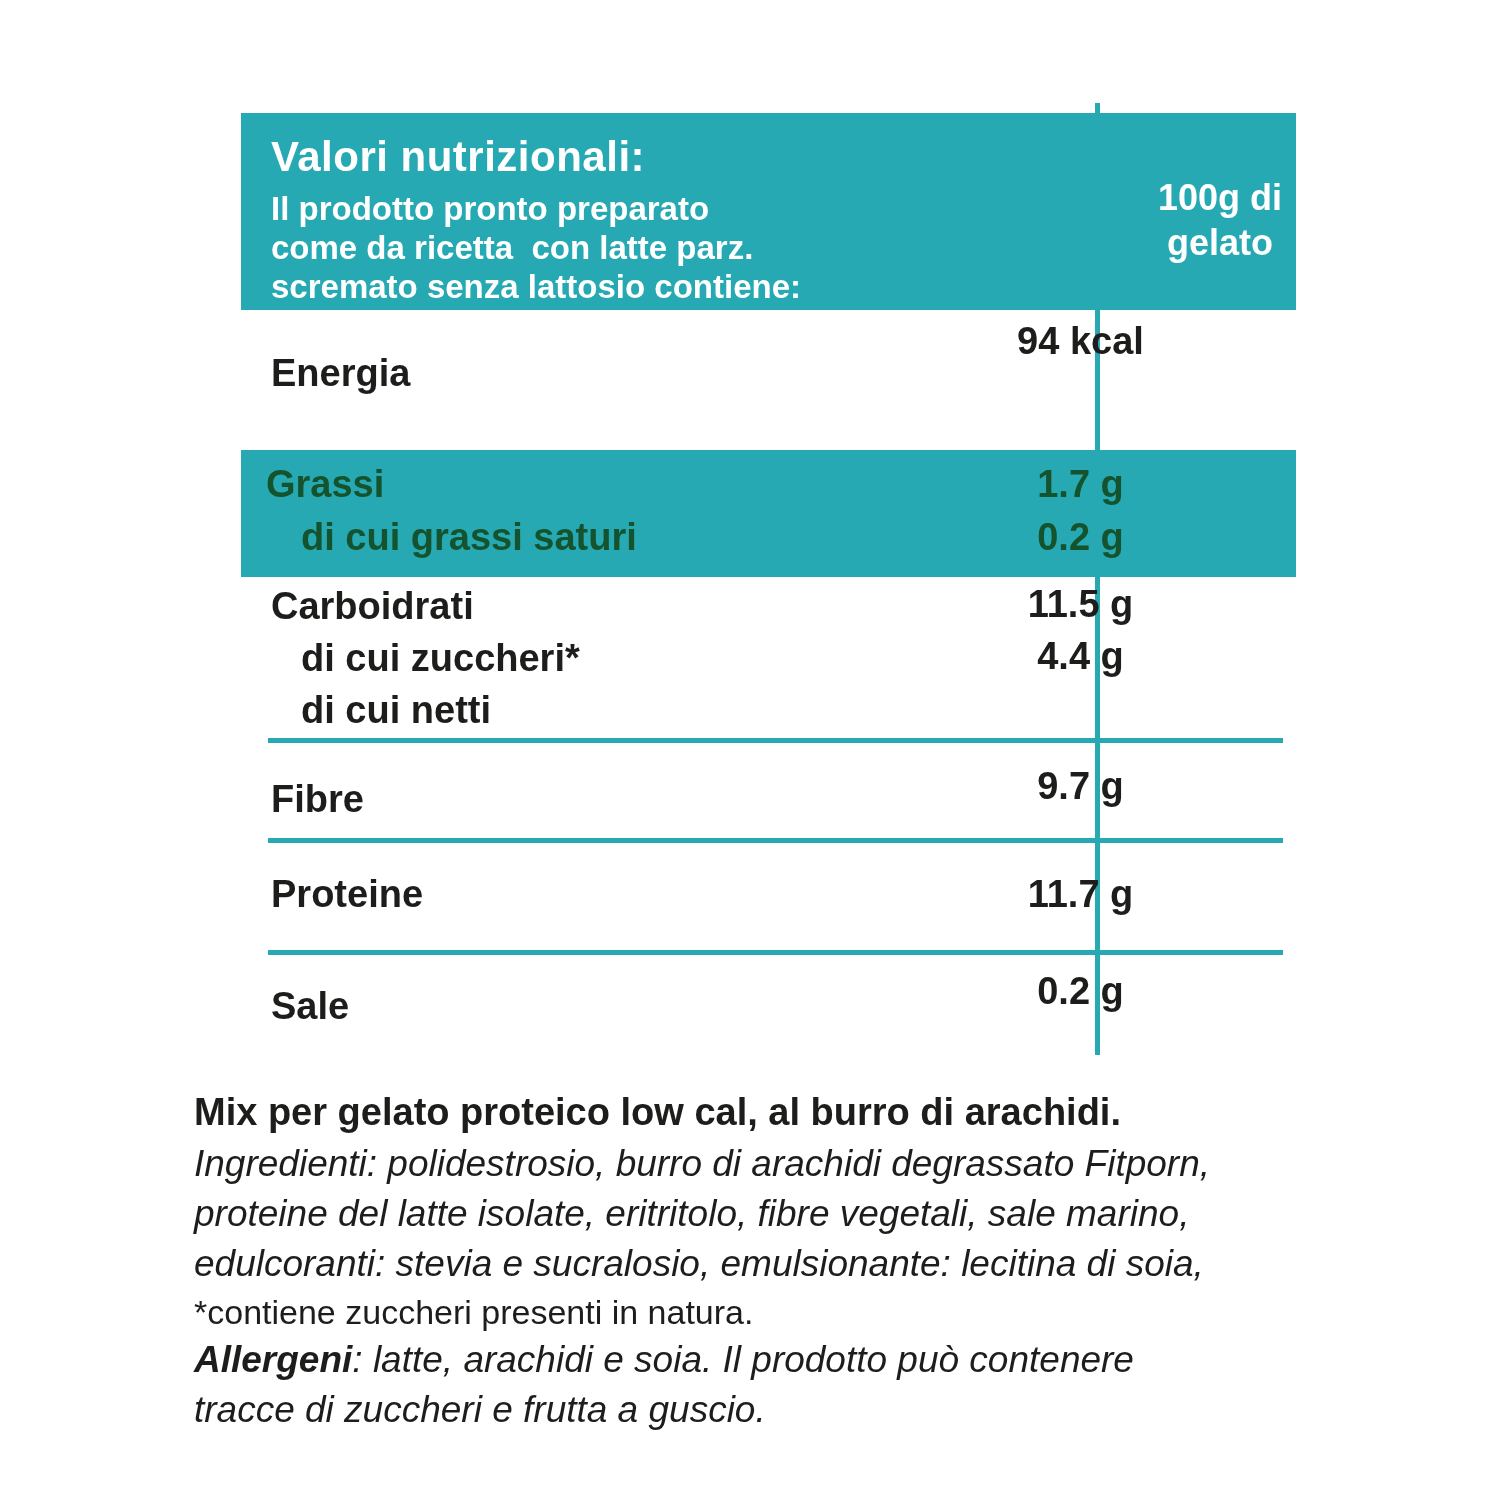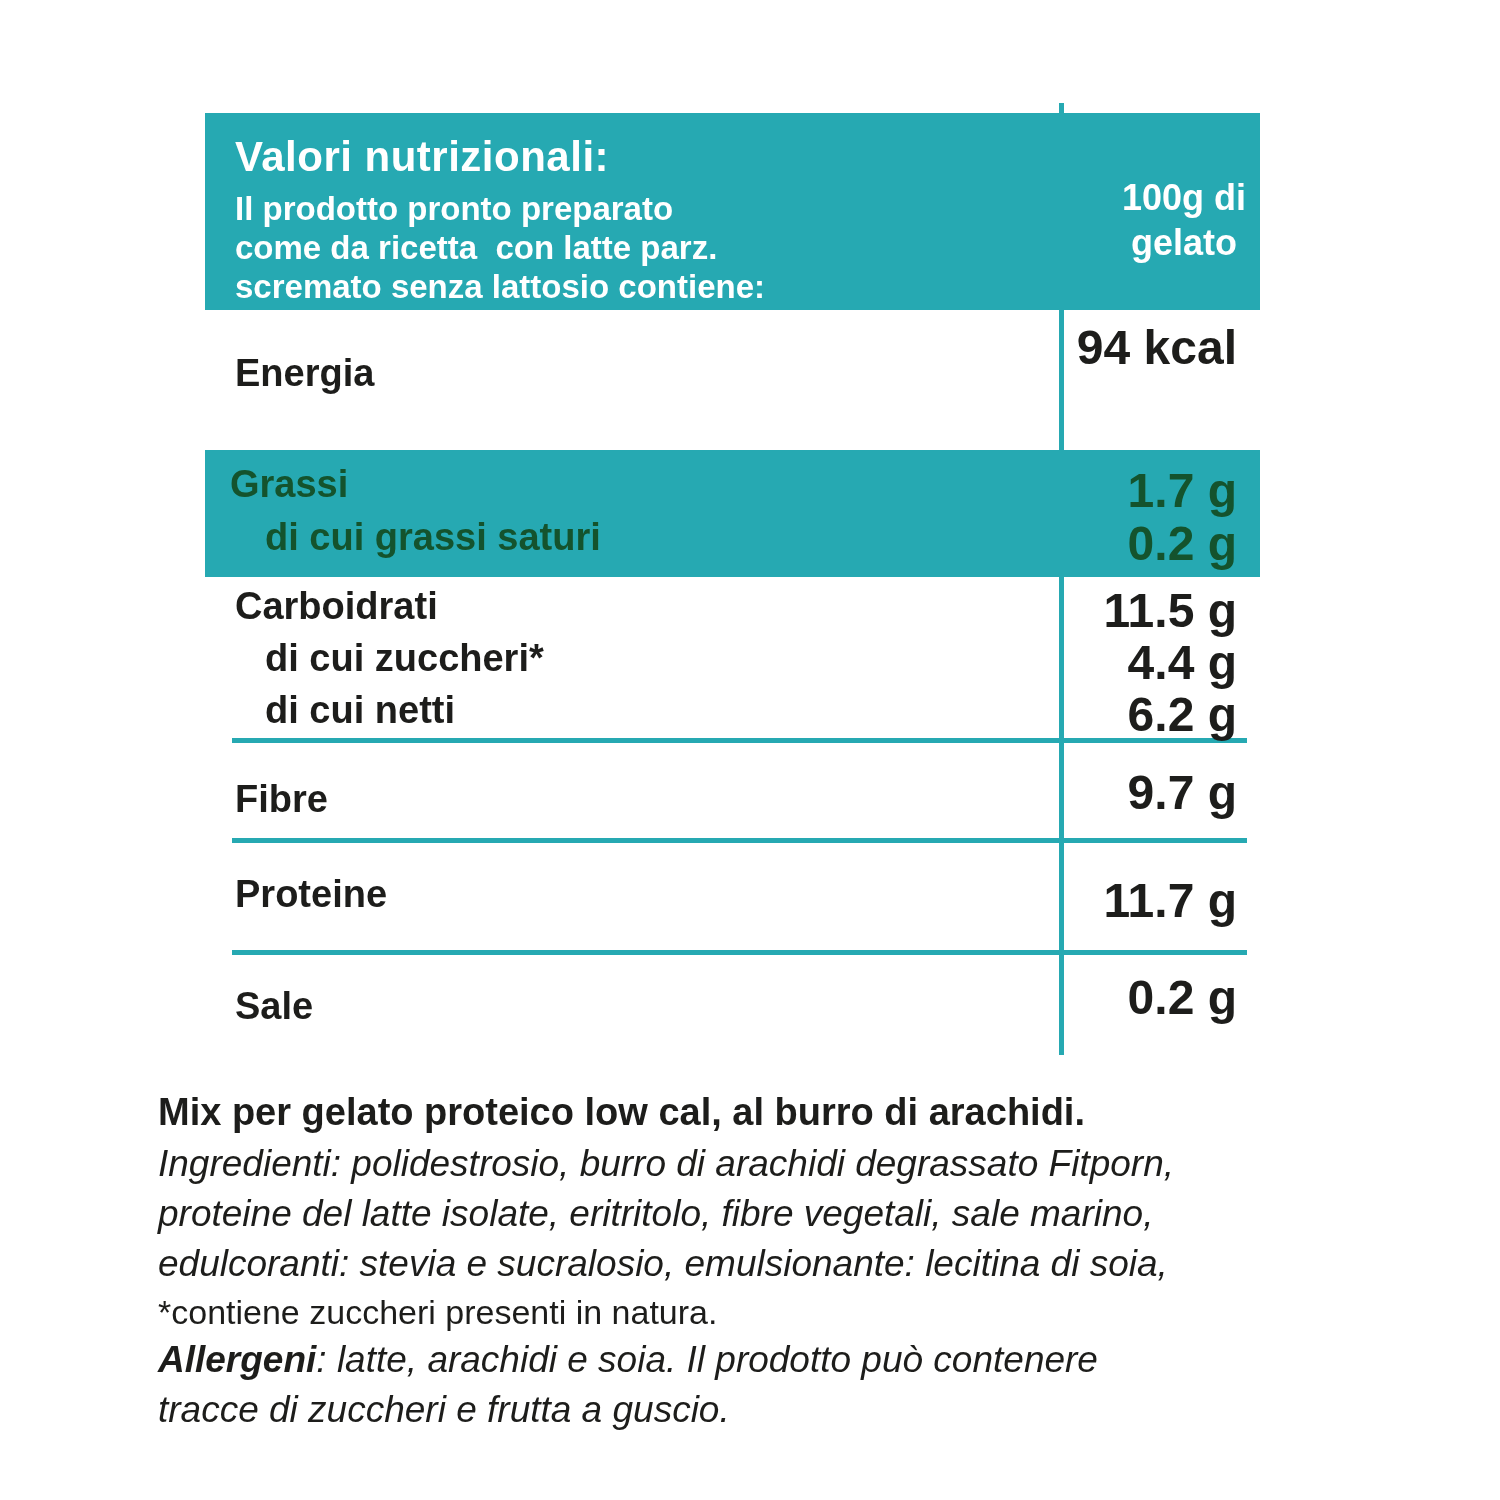--- a/index.html
+++ b/index.html
@@ -7,20 +7,21 @@
     --ink:#1d1d1b;
   }
   html,body{margin:0;padding:0;background:#ffffff;}
   #canvas{
     position:relative;
     width:1260px;height:1500px;
     background:#ffffff;
     font-family:"Liberation Sans", sans-serif;
     color:var(--ink);
     overflow:hidden;
+    margin-left:36px;
   }
   
   .vline{
     position:absolute;
     left:1059px;top:103px;
     width:5px;height:952px;
     background:var(--teal);
     z-index:0;
   }
   
@@ -67,22 +68,22 @@
   }
   
   .lbl{
     position:absolute;left:235px;
     font-size:38px;font-weight:700;
     white-space:nowrap;z-index:2;
   }
   .lbl.indent{left:265px;}
   .val{
     position:absolute;left:852px;width:385px;
-    text-align:right;
-    font-size:48px;font-weight:700;
+    text-align:center;
+    font-size:38px;font-weight:700;
     white-space:nowrap;z-index:2;
   }
   .white{color:#14532d;}
   
   .footer{
     position:absolute;
     left:158px;top:1085px;width:1280px;
     z-index:2;
   }
   .ft-title{
@@ -127,21 +128,20 @@
   <div class="lbl white" style="top:463px;left:230px">Grassi</div>
   <div class="val white" style="top:463px">1.7 g</div>
   <div class="lbl white indent" style="top:516px">di cui grassi saturi</div>
   <div class="val white" style="top:516px">0.2 g</div>
 
   <div class="lbl" style="top:585px">Carboidrati</div>
   <div class="val" style="top:583px">11.5 g</div>
   <div class="lbl indent" style="top:637px">di cui zuccheri*</div>
   <div class="val" style="top:635px">4.4 g</div>
   <div class="lbl indent" style="top:689px">di cui netti</div>
-  <div class="val" style="top:687px">6.2 g</div>
 
   <div class="hline" style="top:738px"></div>
 
   <div class="lbl" style="top:778px">Fibre</div>
   <div class="val" style="top:765px">9.7 g</div>
 
   <div class="hline" style="top:838px"></div>
 
   <div class="lbl" style="top:873px">Proteine</div>
   <div class="val" style="top:873px">11.7 g</div>

